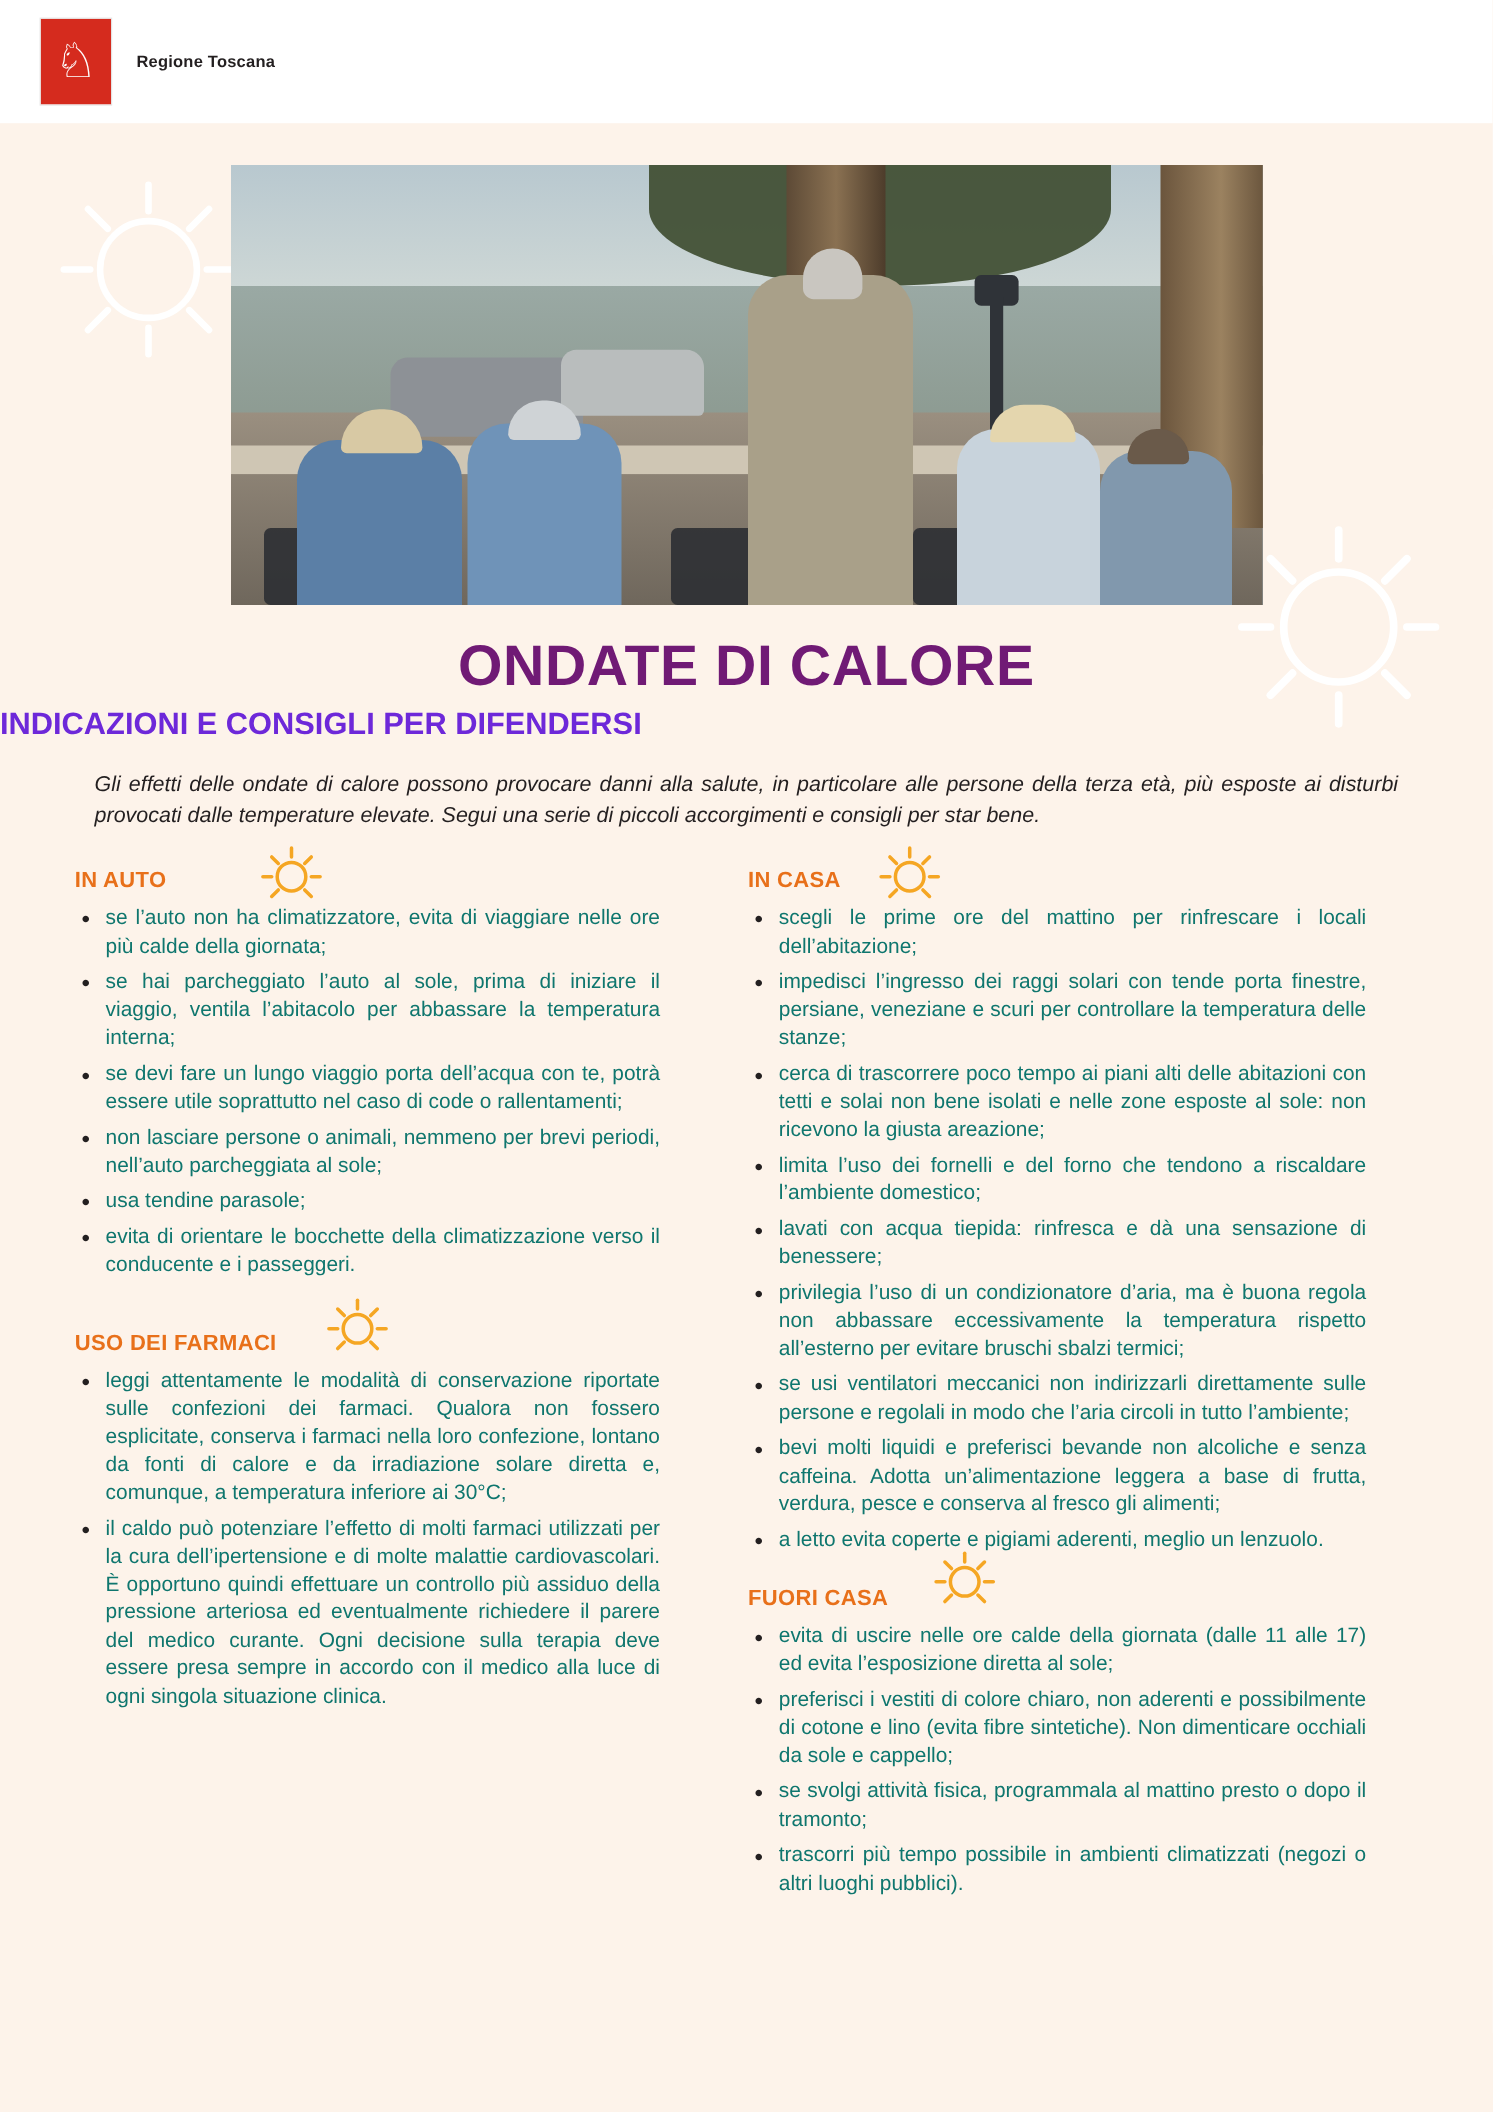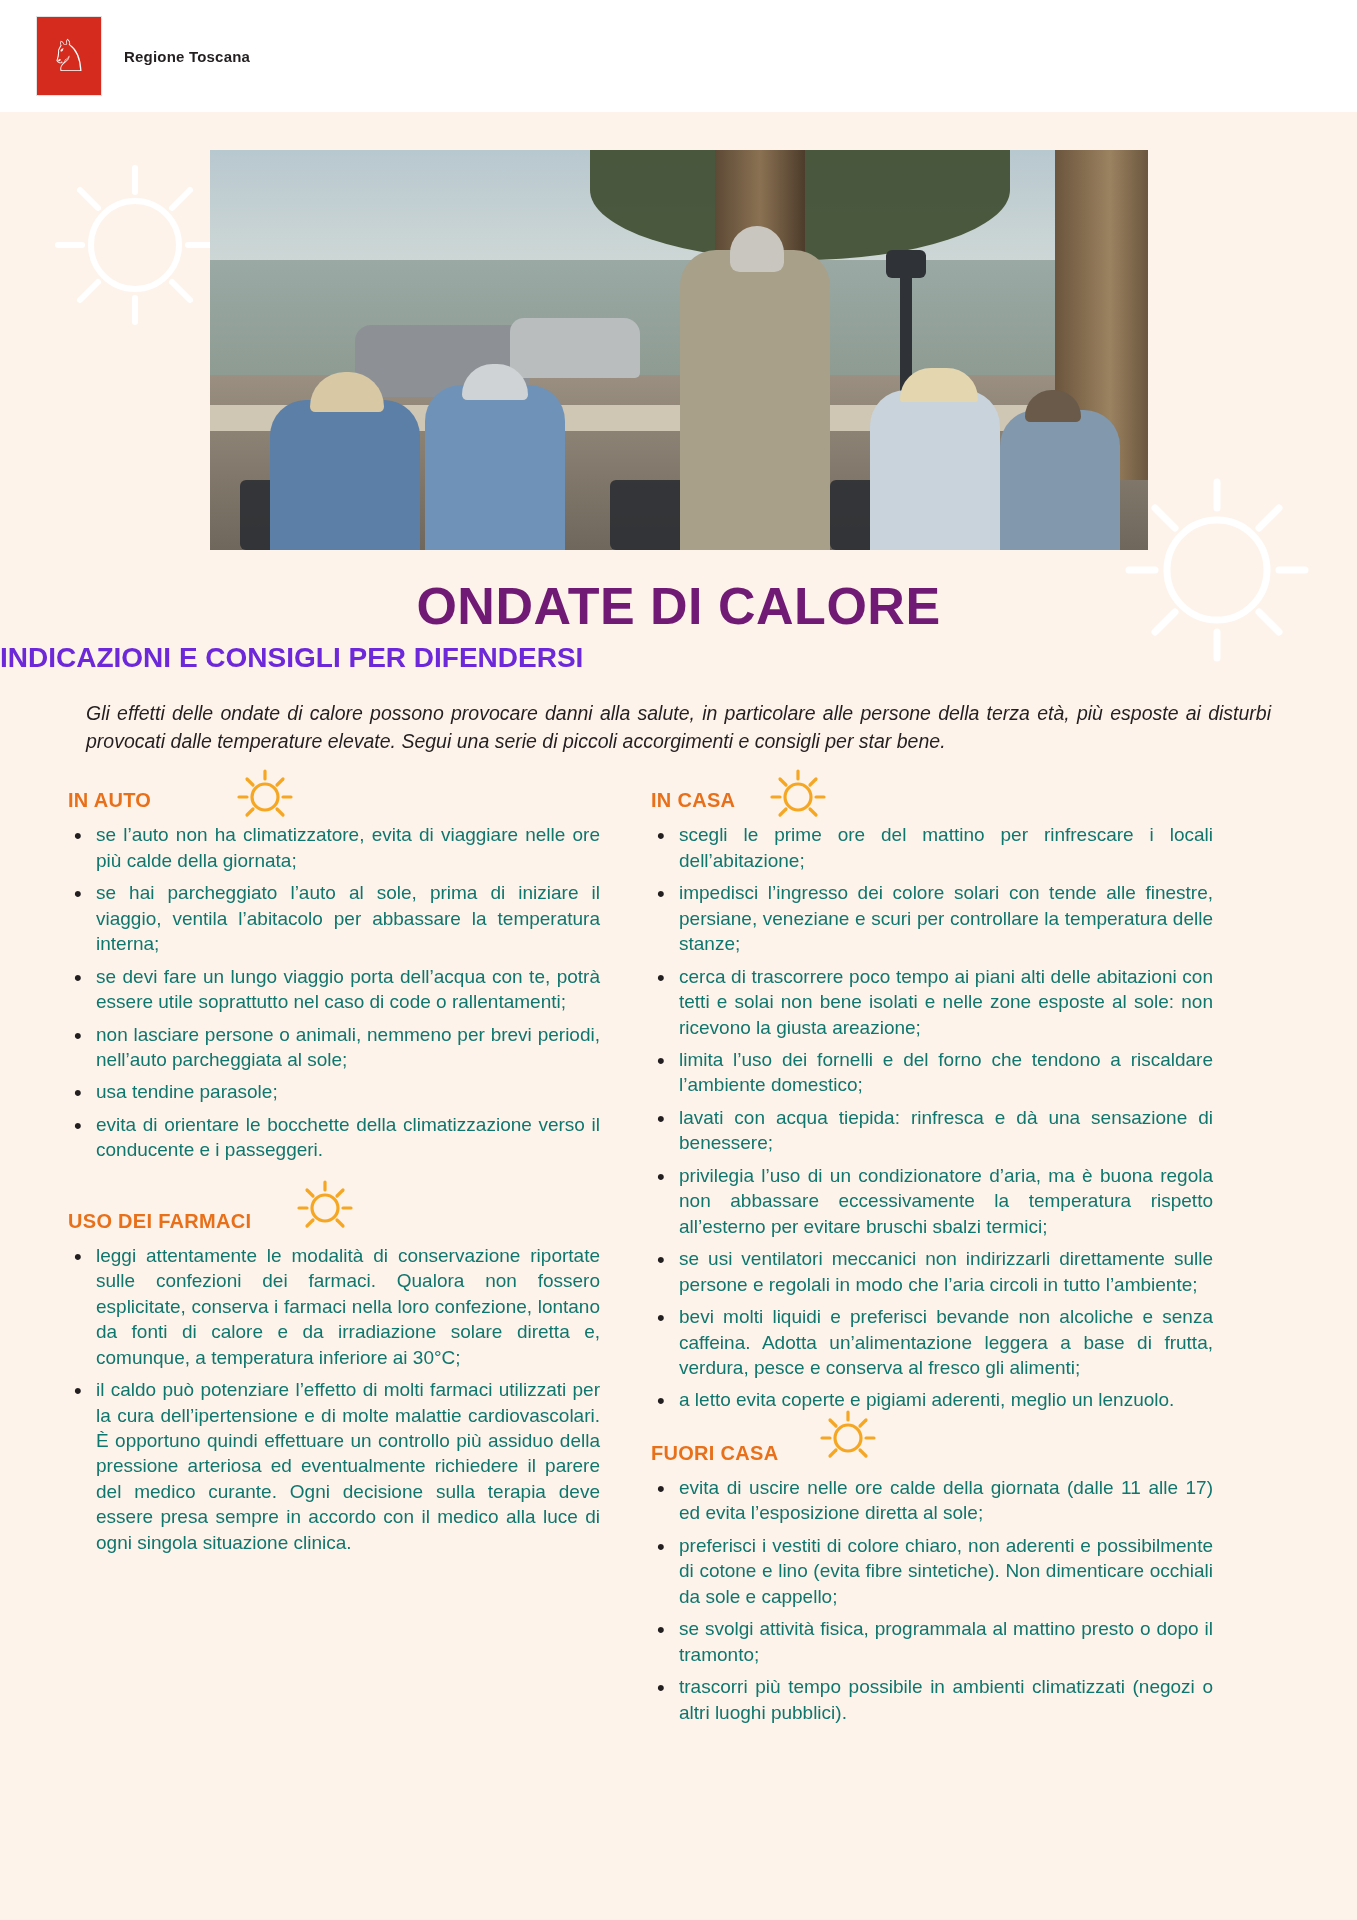--- a/index.html
+++ b/index.html
@@ -136,21 +136,21 @@
     color: #231f20;
     text-align: justify;
     position: relative;
     z-index: 4;
   }
 
   
   .columns {
     display: flex;
     margin: 34px 40px 0 40px;
-    gap: 23px;
+    gap: 52px;
     position: relative;
     z-index: 4;
   }
   .col { width: 560px; }
   .col-right { width: 590px; }
 
   .sec-head {
     color: #e8701a;
     font-size: 20px;
     font-weight: bold;
@@ -335,21 +335,21 @@
               <line x1="53" y1="14" x2="47" y2="20"></line>
               <line x1="17" y1="50" x2="23" y2="44"></line>
               <line x1="53" y1="50" x2="47" y2="44"></line>
             </g>
           </svg>
         </span>
         <div class="sec-head">IN CASA</div>
       </div>
       <ul class="tips">
         <li>scegli le prime ore del mattino per rinfrescare i locali dell’abitazione;</li>
-        <li>impedisci l’ingresso dei colore solari con tende alle finestre, persiane, veneziane e scuri per controllare la temperatura delle stanze;</li>
+        <li>impedisci l’ingresso dei raggi solari con tende porta finestre, persiane, veneziane e scuri per controllare la temperatura delle stanze;</li>
         <li>cerca di trascorrere poco tempo ai piani alti delle abitazioni con tetti e solai non bene isolati e nelle zone esposte al sole: non ricevono la giusta areazione;</li>
         <li>limita l’uso dei fornelli e del forno che tendono a riscaldare l’ambiente domestico;</li>
         <li>lavati con acqua tiepida: rinfresca e dà una sensazione di benessere;</li>
         <li>privilegia l’uso di un condizionatore d’aria, ma è buona regola non abbassare eccessivamente la temperatura rispetto all’esterno per evitare bruschi sbalzi termici;</li>
         <li>se usi ventilatori meccanici non indirizzarli direttamente sulle persone e regolali in modo che l’aria circoli in tutto l’ambiente;</li>
         <li>bevi molti liquidi e preferisci bevande non alcoliche e senza caffeina. Adotta un’alimentazione leggera a base di frutta, verdura, pesce e conserva al fresco gli alimenti;</li>
         <li>a letto evita coperte e pigiami aderenti, meglio un lenzuolo.</li>
       </ul>
 
       <div style="height:22px"></div>

